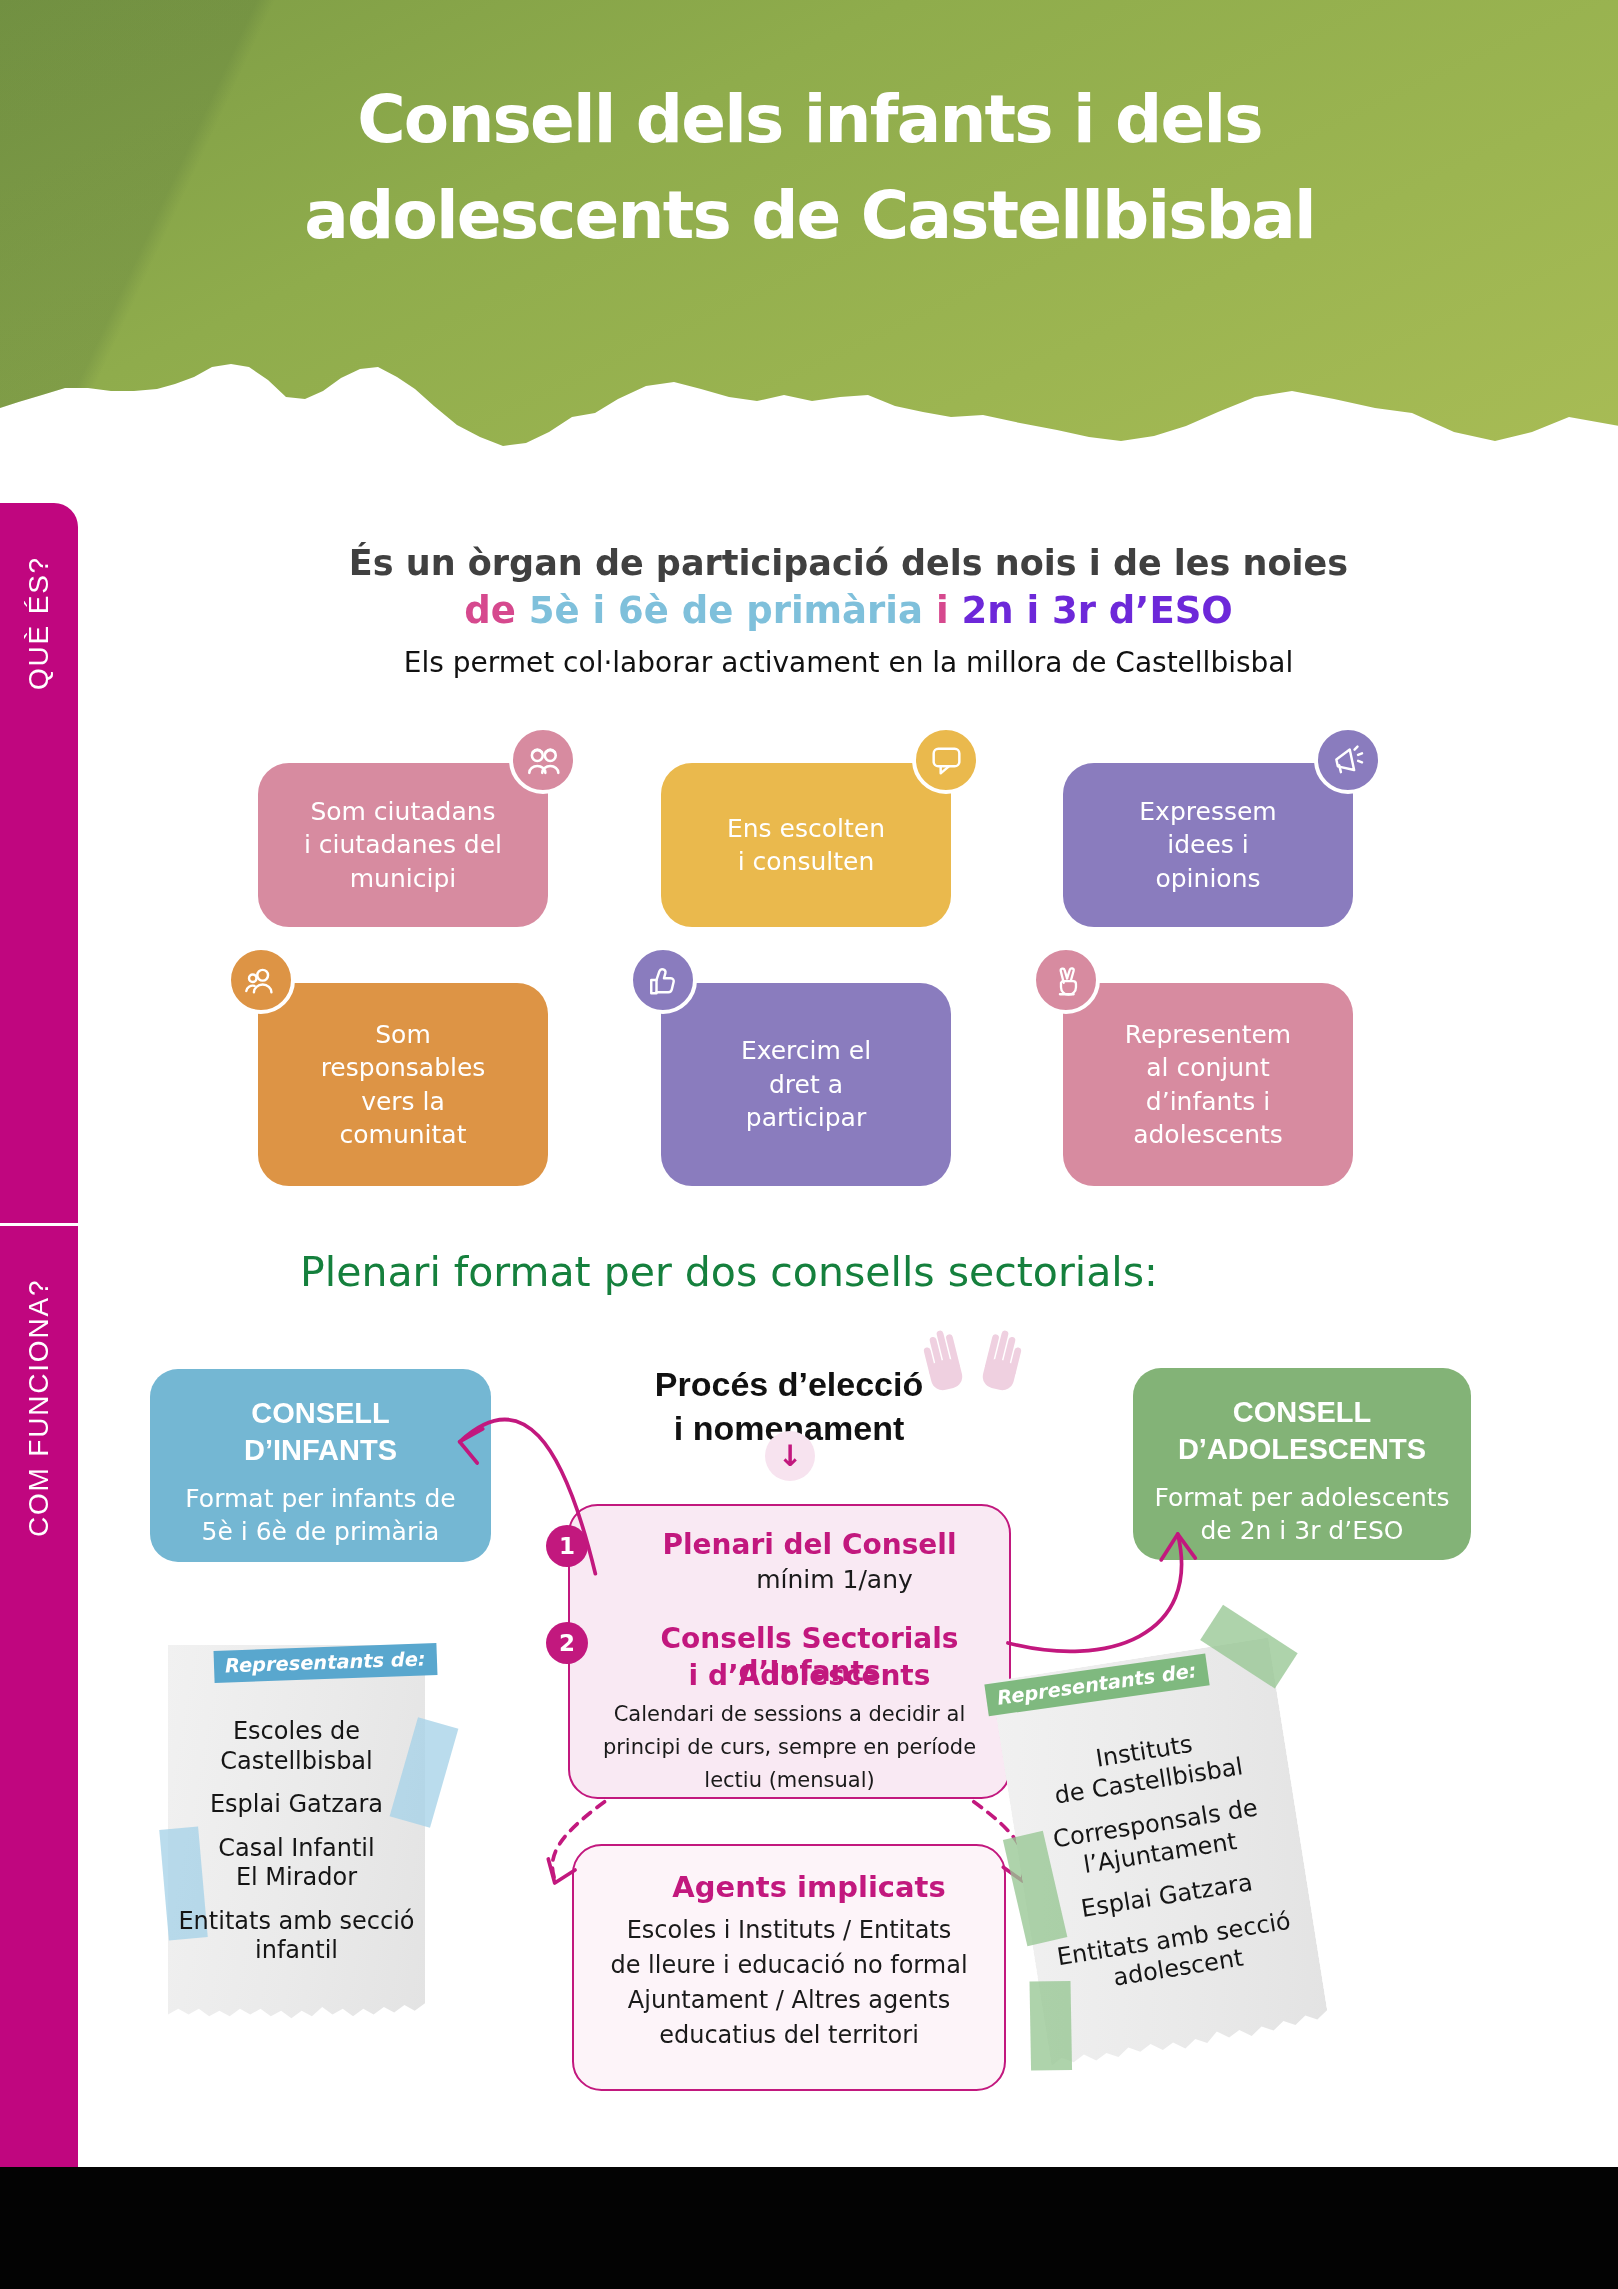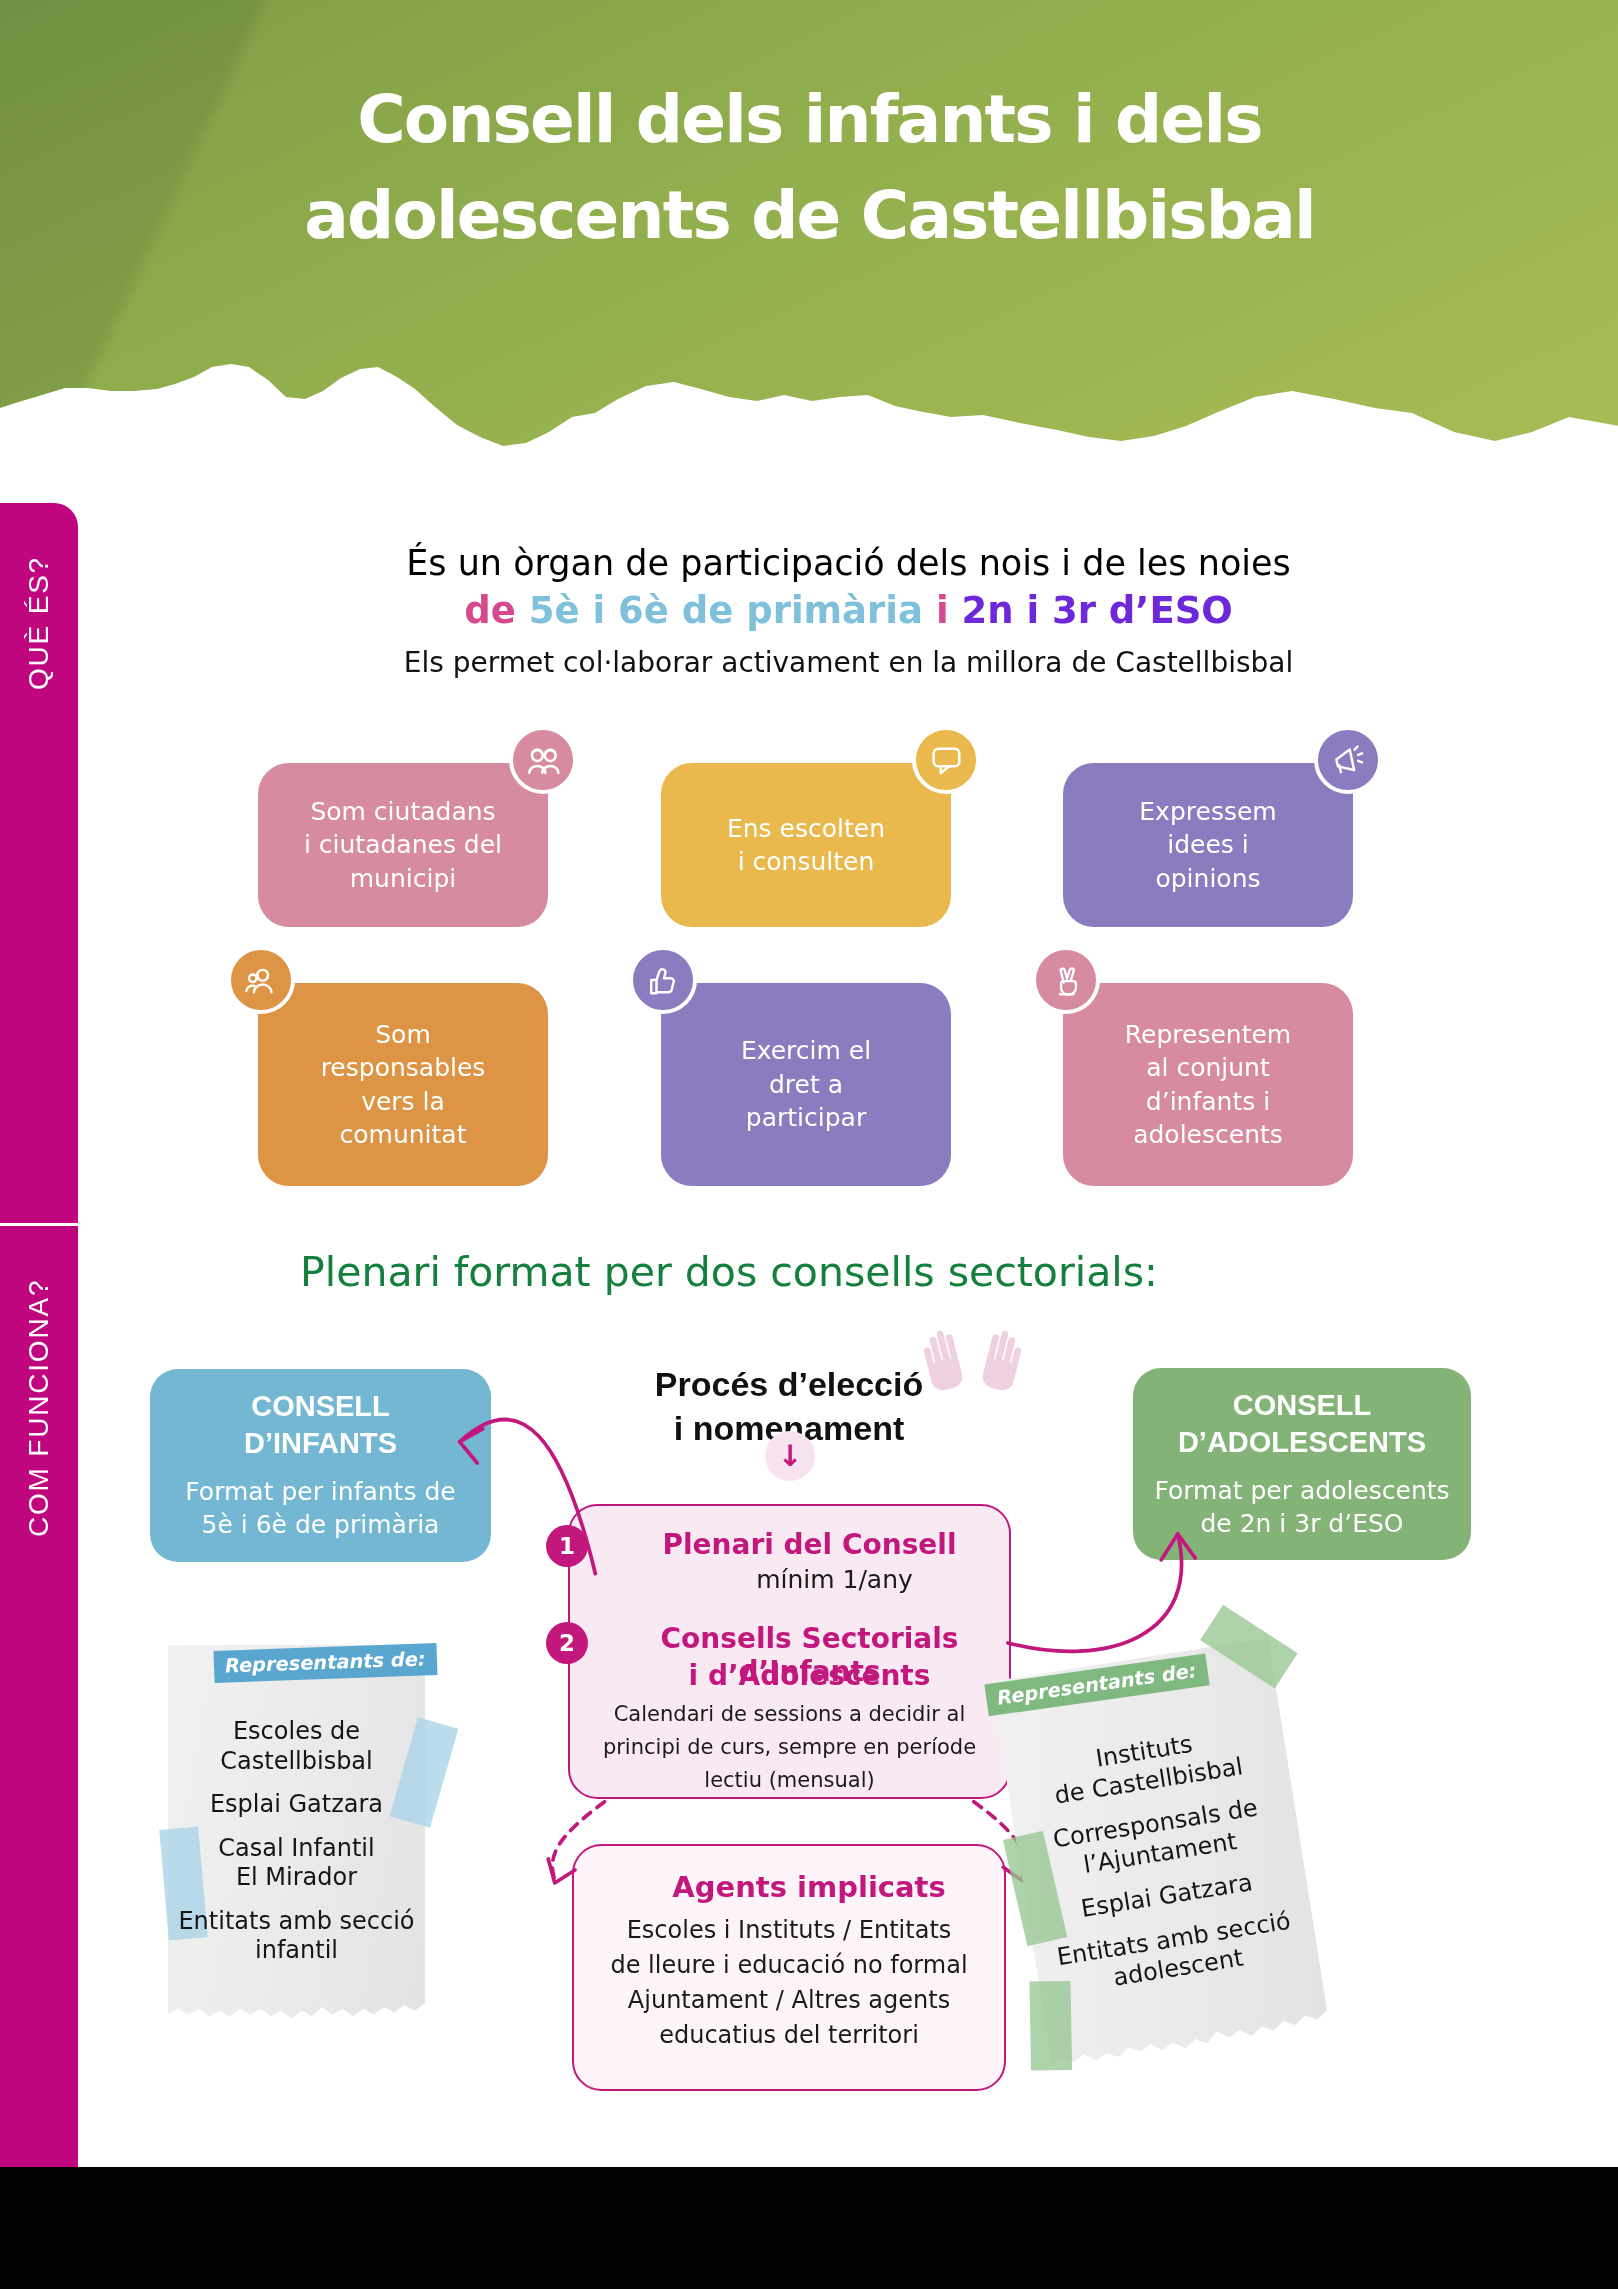--- a/index.html
+++ b/index.html
@@ -26,39 +26,39 @@
   
   .sidebar{position:absolute;left:0;top:503px;width:78px;height:1664px;background:#c0067f;
     border-radius:0 24px 0 0;}
   .vlabel{position:absolute;left:0;width:78px;display:flex;align-items:center;justify-content:center;
     writing-mode:vertical-rl;transform:rotate(180deg);color:#fff;font-size:28px;letter-spacing:1.8px;
     font-family:"Liberation Sans",sans-serif;}
   .sb-divider{position:absolute;left:0;top:720px;width:78px;height:2.8px;background:#fff;}
 
   
   .intro1{position:absolute;left:78px;right:0;top:543px;text-align:center;
-    font-size:35px;color:#000000;}
+    font-size:35px;color:#404040;font-weight:bold;}
   .intro2{position:absolute;left:78px;right:0;top:589px;text-align:center;
     font-size:37px;font-weight:bold;color:#d6498e;}
   .seg-blue{color:#7fc0db;} .seg-green{color:#6d28d9;margin-top:20px;}
   .intro3{position:absolute;left:78px;right:0;top:646px;text-align:center;font-size:28px;color:#111;}
 
   
   .card{position:absolute;border-radius:31px;color:#fff;display:flex;flex-direction:column;
     justify-content:center;align-items:center;text-align:center;font-size:25px;line-height:1.34;}
   .c-pink{background:#d78ba0;} .c-yellow{background:#eab94d;} .c-purple{background:#8a7cbe;} .c-orange{background:#dd9445;}
   .badge{position:absolute;width:68px;height:68px;border-radius:50%;border:4.6px solid #fff;
     box-sizing:border-box;display:flex;align-items:center;justify-content:center;}
   .badge svg{stroke:#fff;fill:none;stroke-width:2.1;stroke-linecap:round;stroke-linejoin:round;}
 
   
   .sec2-heading{position:absolute;left:0;top:1248px;width:1458px;text-align:center;
     font-size:41px;color:#15803d;}
   .consell{position:absolute;border-radius:28px;color:#fff;text-align:center;}
-  .consell .t{font-family:"Liberation Sans",sans-serif;font-weight:bold;font-size:29px;line-height:37px;margin-top:19px;}
+  .consell .t{font-family:"Liberation Sans",sans-serif;font-weight:bold;font-size:29px;line-height:37px;margin-top:26px;}
   .consell .b{font-size:25px;line-height:33px;margin-top:13px;}
   .box-infants{left:150px;top:1369px;width:341px;height:193px;background:#74b7d3;}
   .box-adolescents{left:1133px;top:1368px;width:338px;height:192px;background:#83b377;}
 
   .proces-title{position:absolute;left:595px;top:1362px;width:388px;text-align:center;color:#111;
     font-family:"Liberation Sans",sans-serif;font-weight:bold;font-size:34px;line-height:44px;}
   .hands{position:absolute;left:921px;top:1318px;}
   .down-badge{position:absolute;left:765px;top:1431px;width:50px;height:50px;border-radius:50%;
     background:#f7e3ef;display:flex;align-items:center;justify-content:center;
     color:#c2187e;font-weight:bold;font-size:29.5px;}

